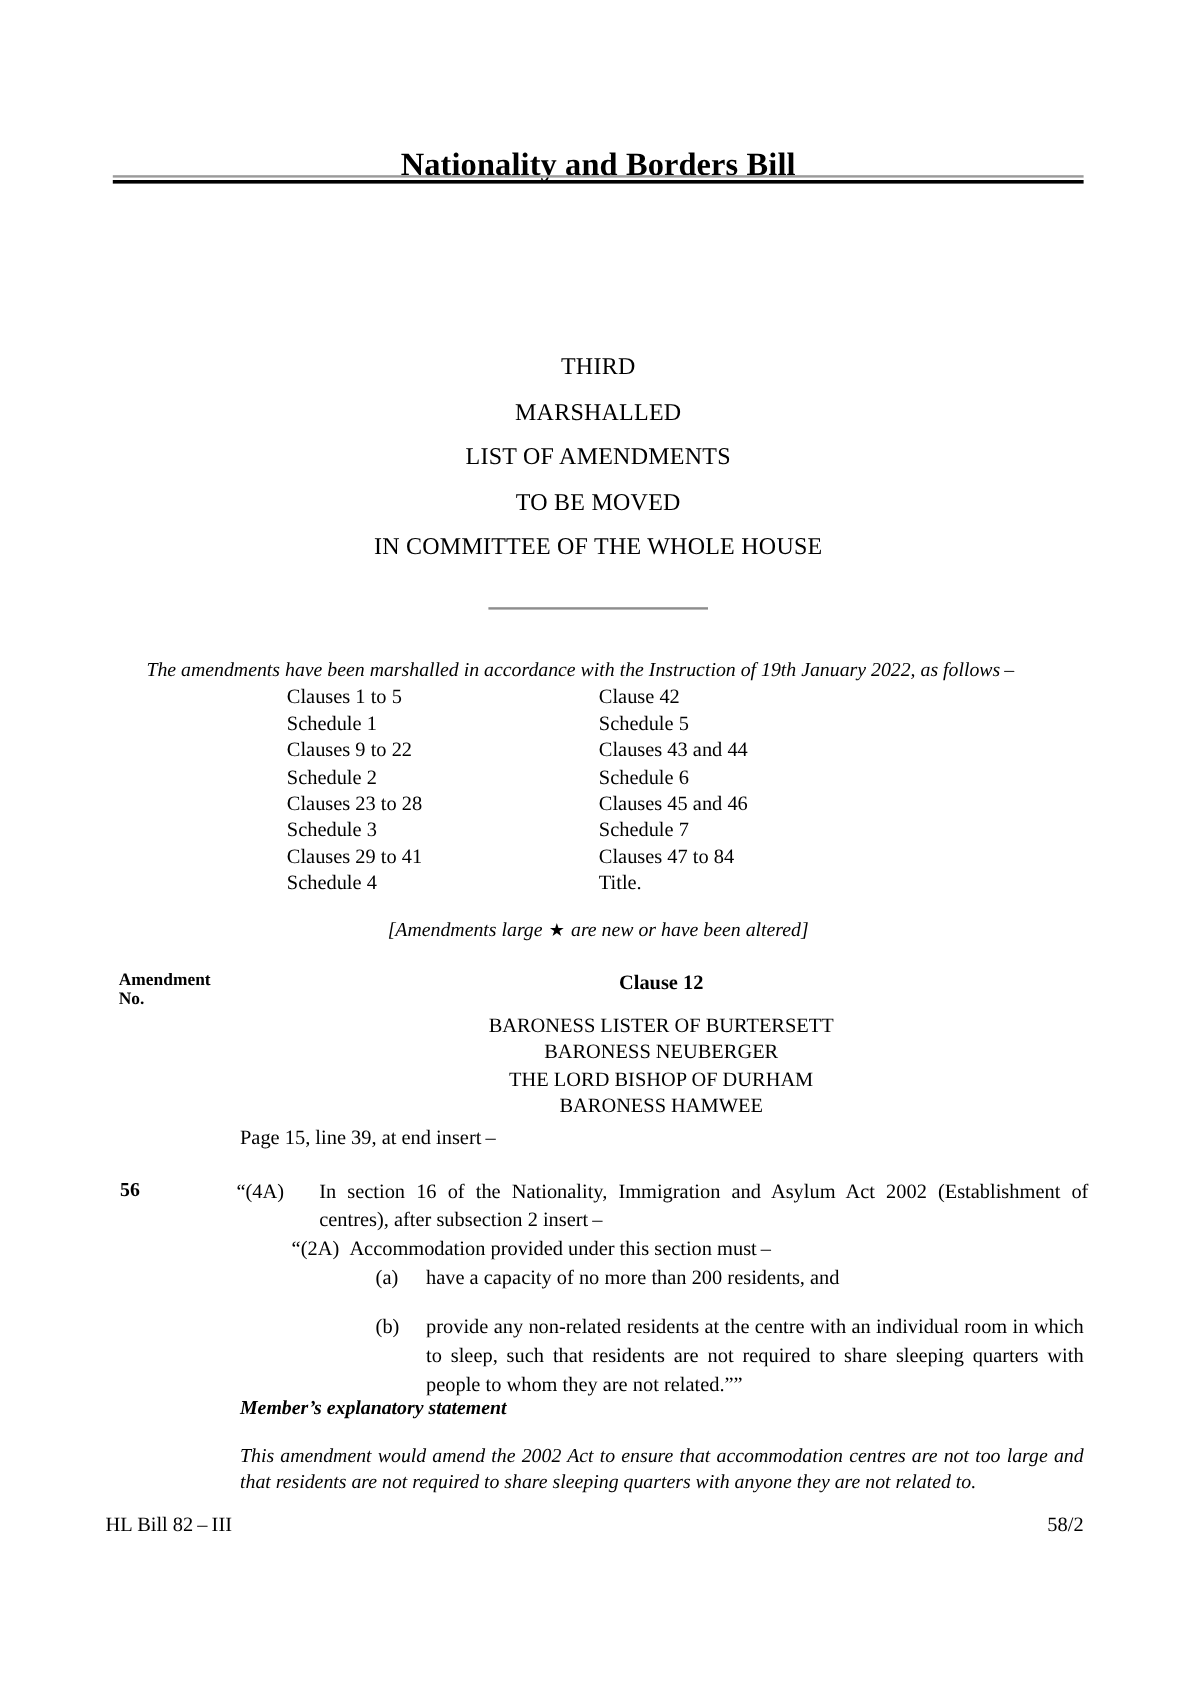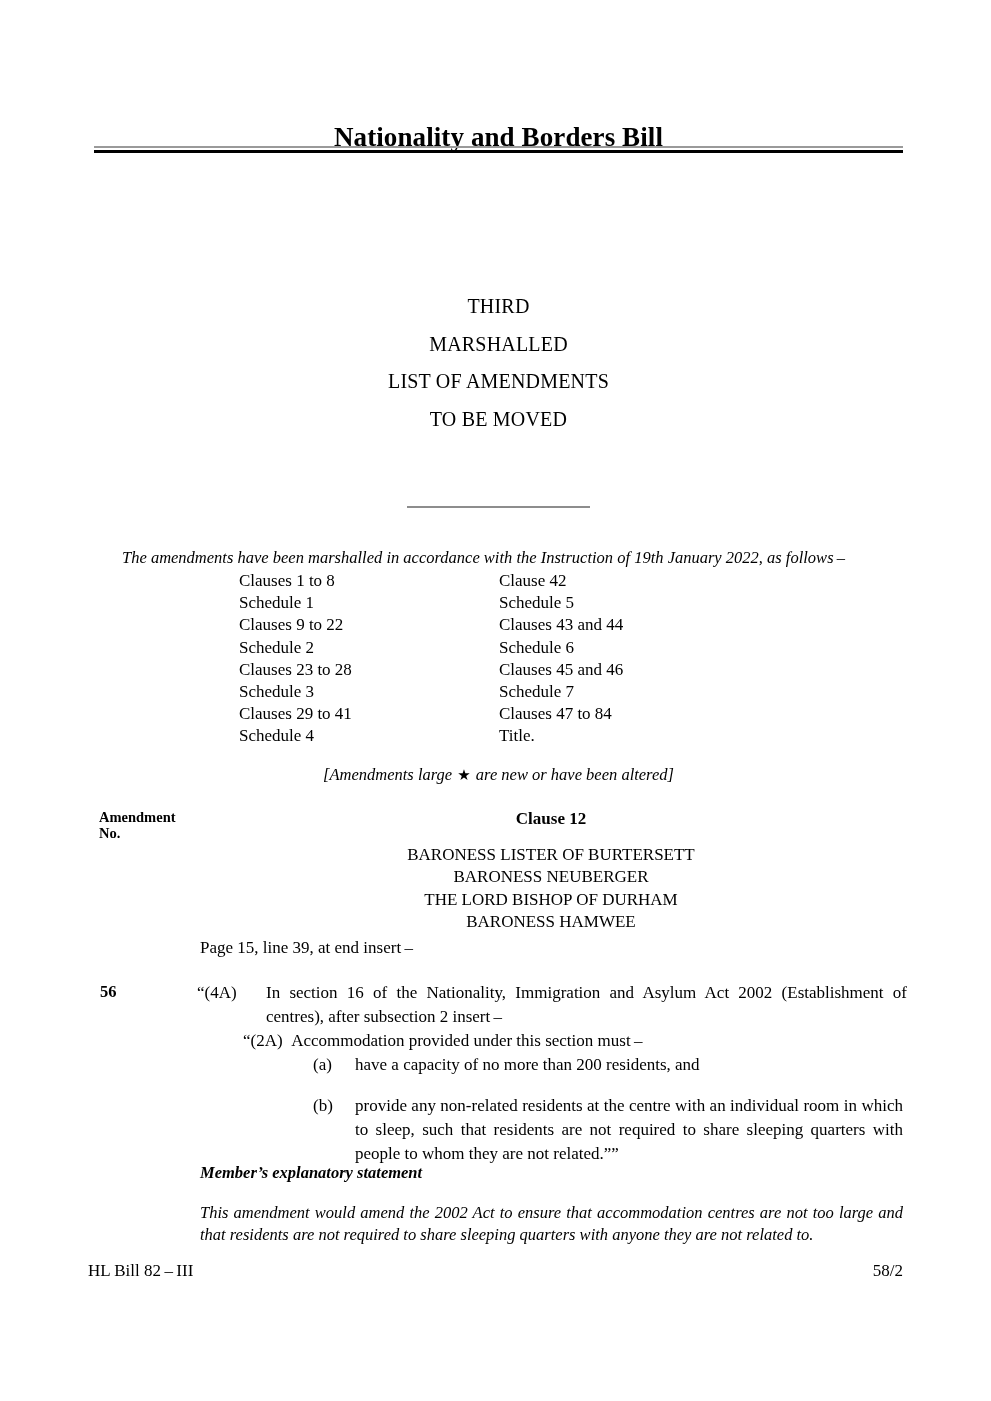--- a/index.html
+++ b/index.html
@@ -258,28 +258,29 @@
 
   <h1 class="doc-title">Nationality and Borders Bill</h1>
   <div class="title-rule thin"></div>
   <div class="title-rule thick"></div>
 
   <div class="heading-block">
     <div class="hline">THIRD</div>
     <div class="hline">MARSHALLED</div>
     <div class="hline">LIST OF AMENDMENTS</div>
     <div class="hline">TO BE MOVED</div>
+    <div class="hline">IN COMMITTEE OF THE WHOLE HOUSE</div>
   </div>
 
   <div class="short-rule"></div>
 
   <p class="instruction">The amendments have been marshalled in accordance with the Instruction of 19th January 2022, as follows –</p>
 
   <div class="clause-list">
-    <div class="cell">Clauses 1 to 8</div>
+    <div class="cell">Clauses 1 to 5</div>
     <div class="cell">Clause 42</div>
     <div class="cell">Schedule 1</div>
     <div class="cell">Schedule 5</div>
     <div class="cell">Clauses 9 to 22</div>
     <div class="cell">Clauses 43 and 44</div>
     <div class="cell">Schedule 2</div>
     <div class="cell">Schedule 6</div>
     <div class="cell">Clauses 23 to 28</div>
     <div class="cell">Clauses 45 and 46</div>
     <div class="cell">Schedule 3</div>

